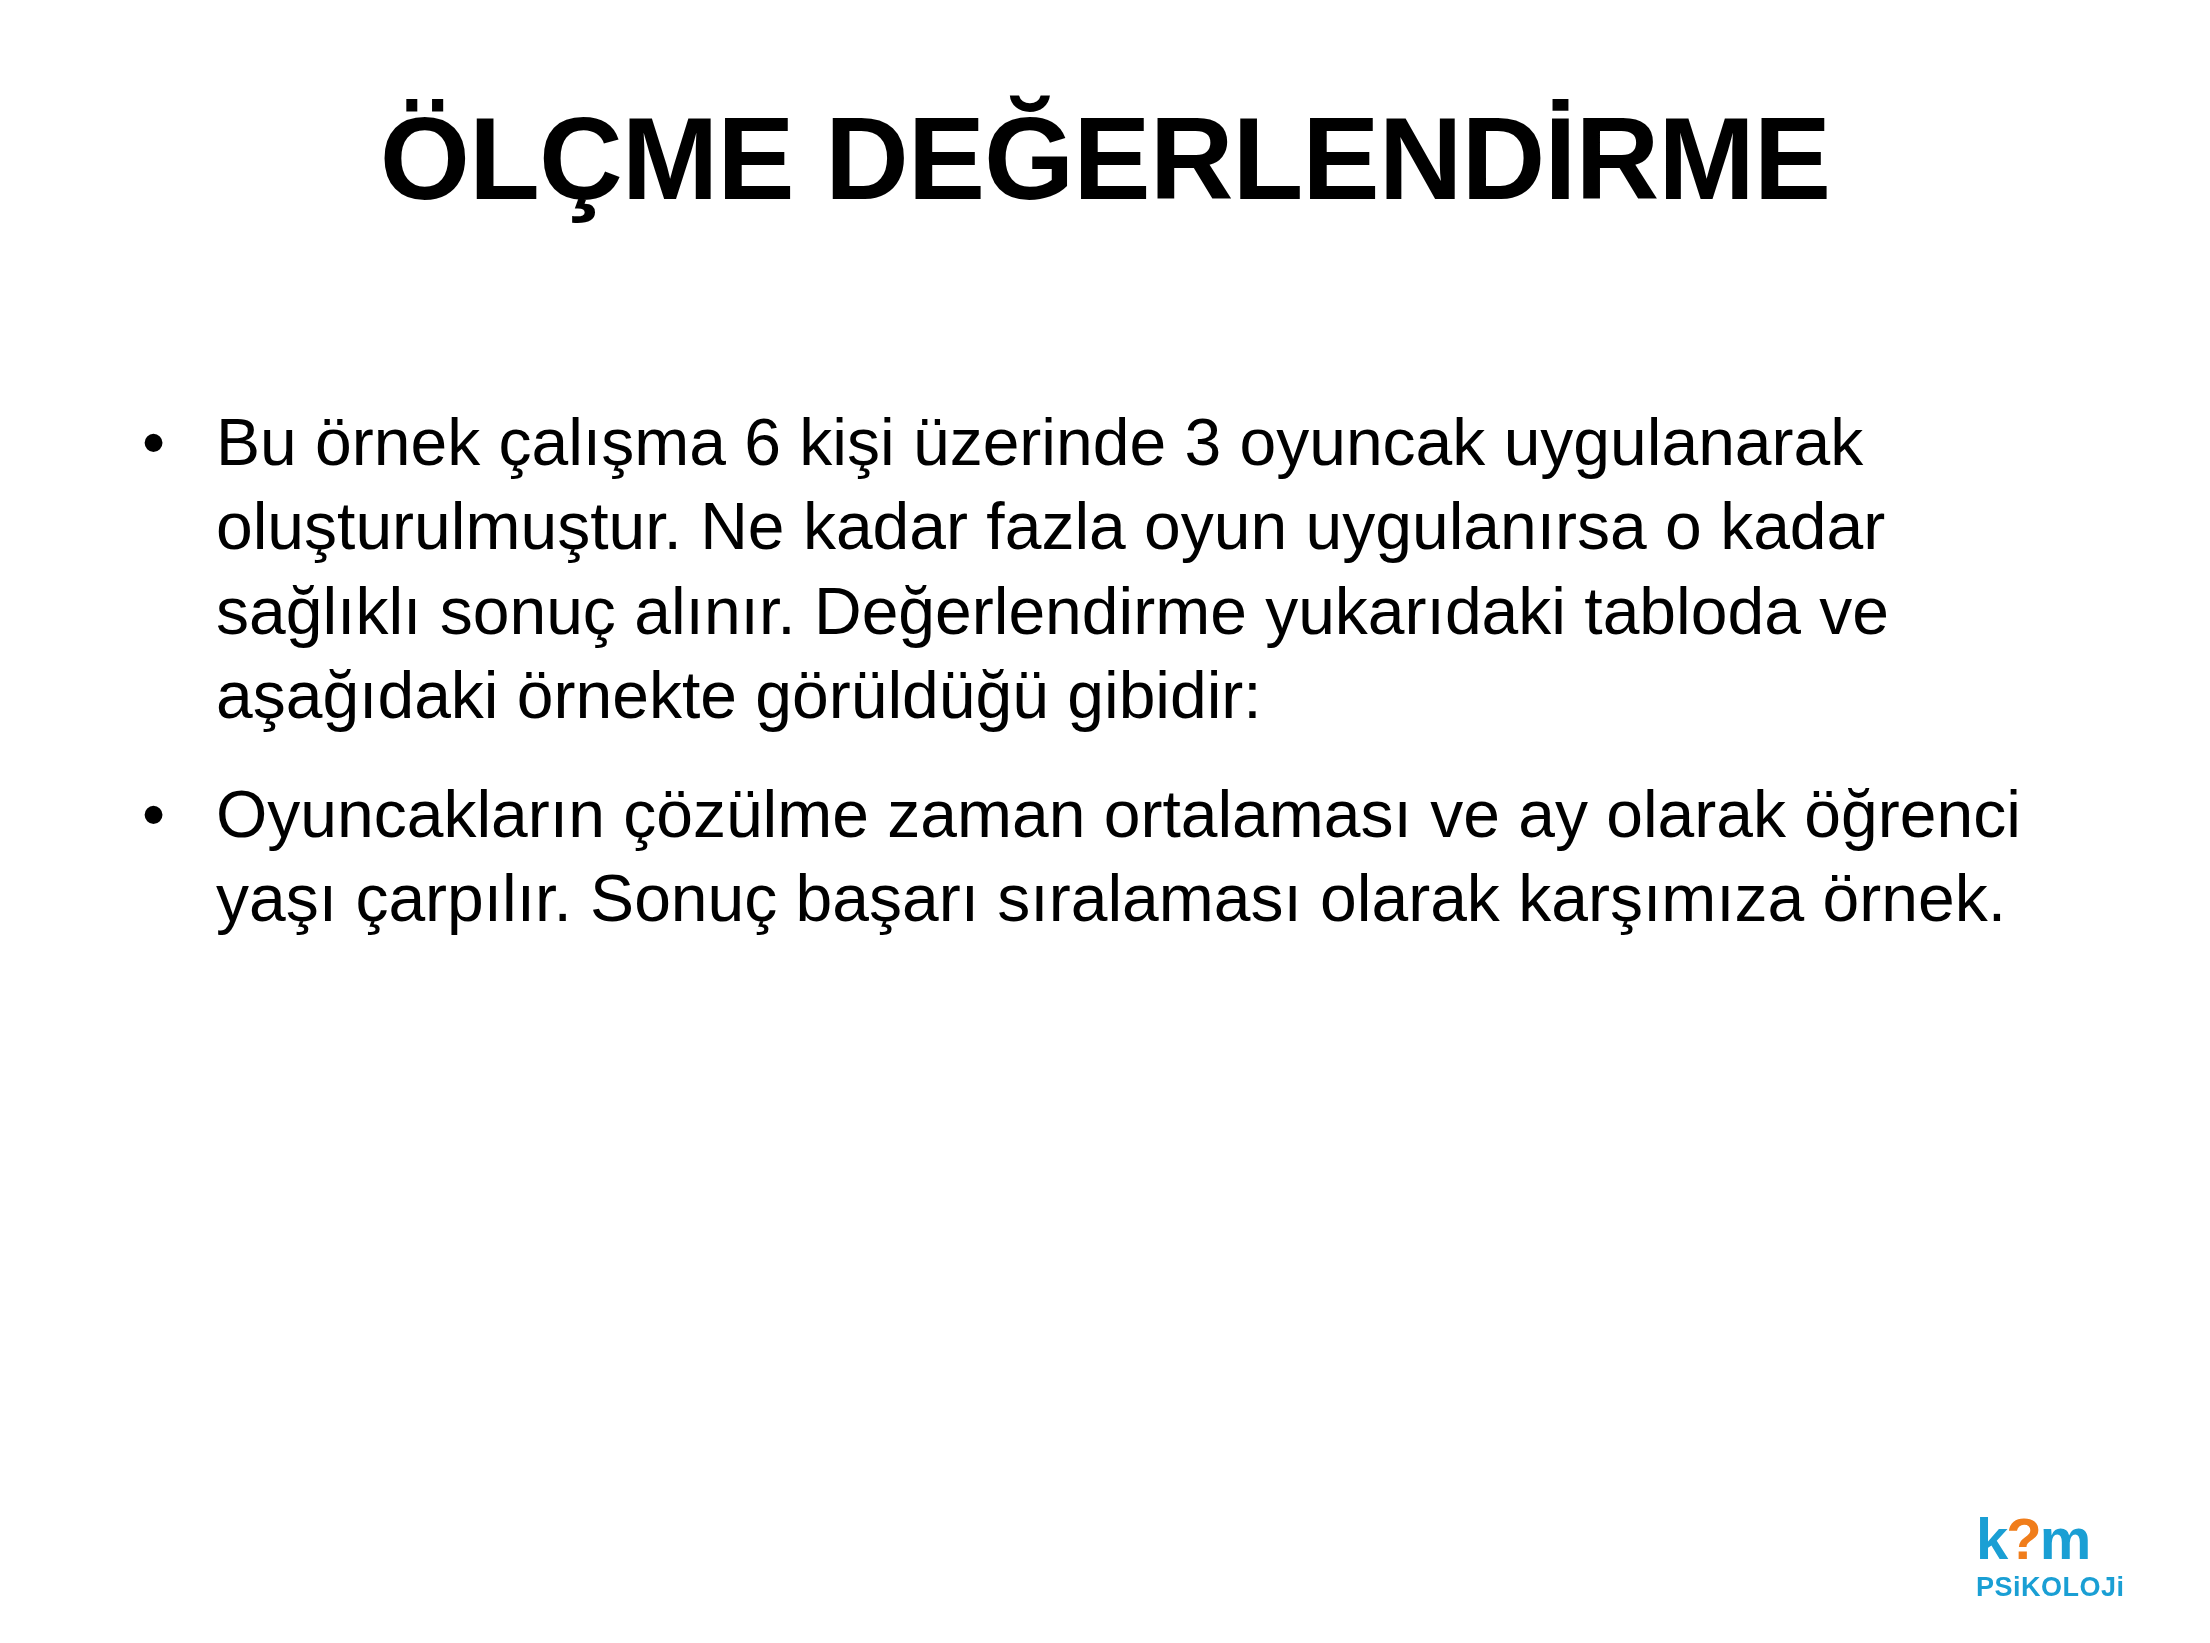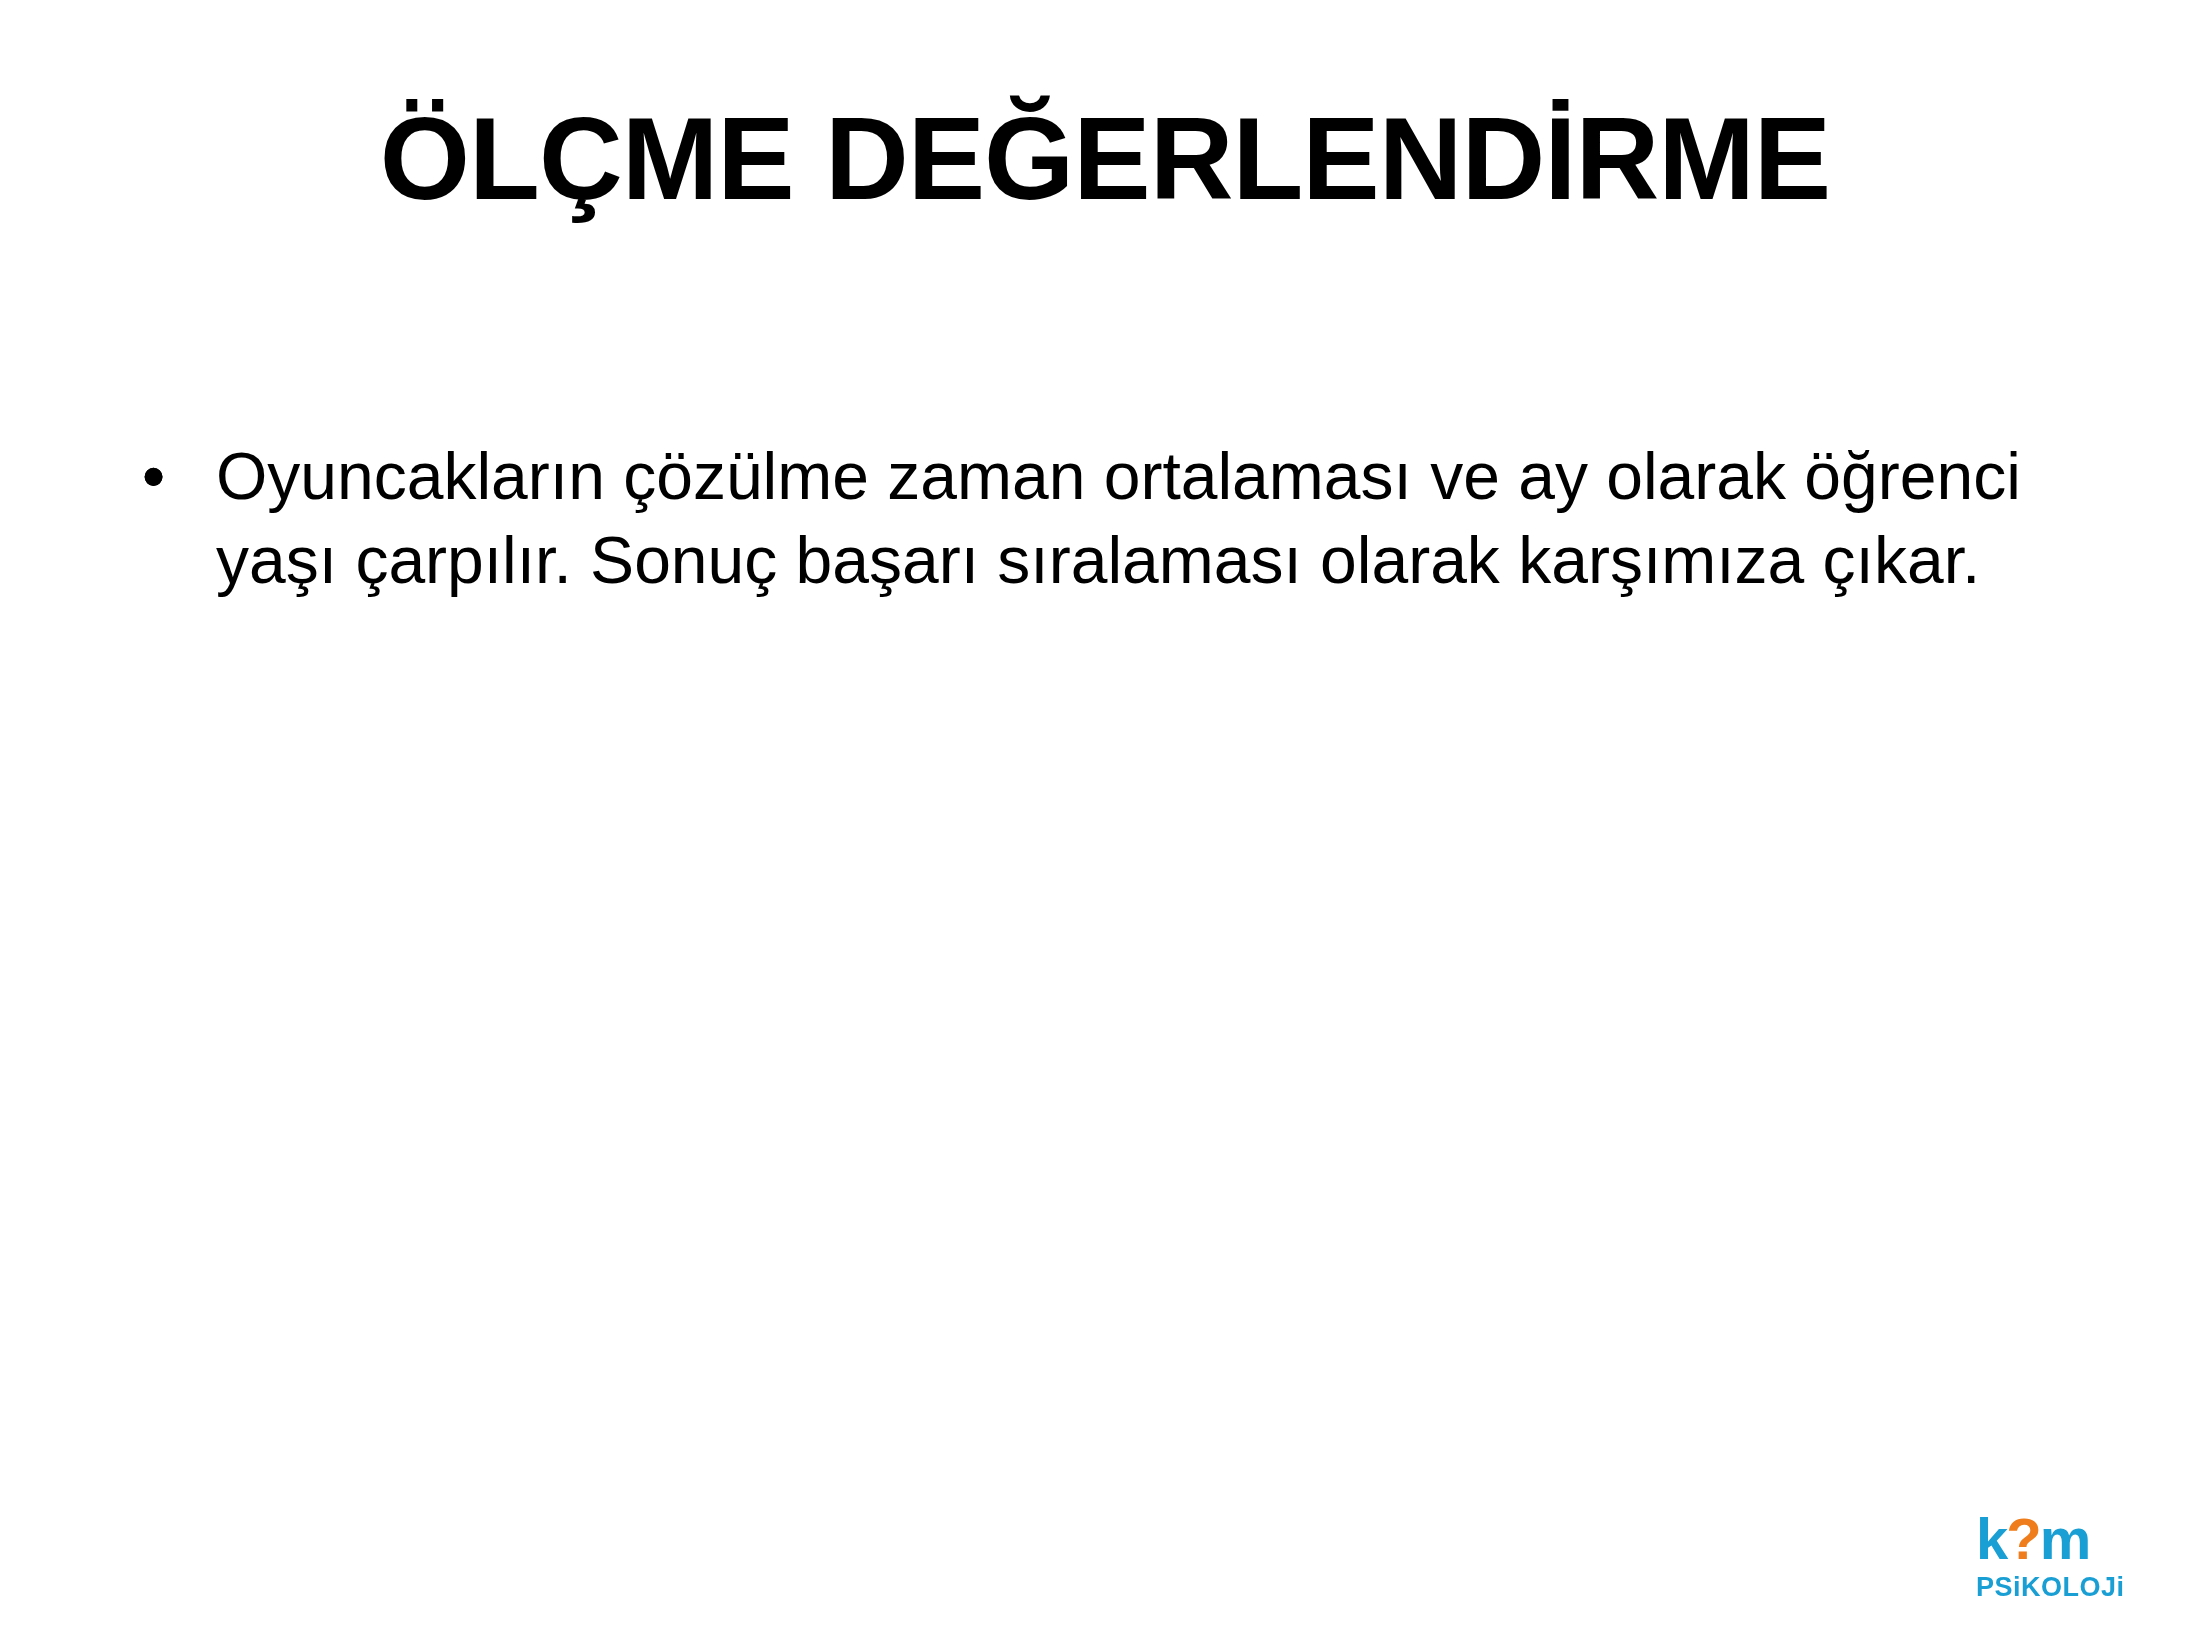--- a/index.html
+++ b/index.html
@@ -90,24 +90,25 @@
 <body>
 
 <div class="slide">
 
   <div class="slide-title">ÖLÇME DEĞERLENDİRME</div>
 
   <div class="body-block">
     <ul class="bullets">
       <li>
         <span class="bullet-dot">•</span>
+        <span>Bu örnek çalışma 6 kişi üzerinde 3 oyuncak uygulanarak oluşturulmuştur. Ne kadar fazla oyun uygulanırsa o kadar sağlıklı sonuç alınır. Değerlendirme yukarıdaki tabloda ve aşağıdaki örnekte görüldüğü gibidir:</span>
       </li>
       <li>
         <span class="bullet-dot">•</span>
-        <span>Oyuncakların çözülme zaman ortalaması ve ay olarak öğrenci yaşı çarpılır. Sonuç başarı sıralaması olarak karşımıza çıkar.</span>
+        <span>Oyuncakların çözülme zaman ortalaması ve ay olarak öğrenci yaşı çarpılır. Sonuç başarı sıralaması olarak karşımıza örnek.</span>
       </li>
     </ul>
   </div>
 
   <div class="logo">
     <span class="logo-mark"><span>k</span><span class="accent">?</span><span>m</span></span>
     <span class="logo-sub">PSiKOLOJi</span>
   </div>
 
 </div>

